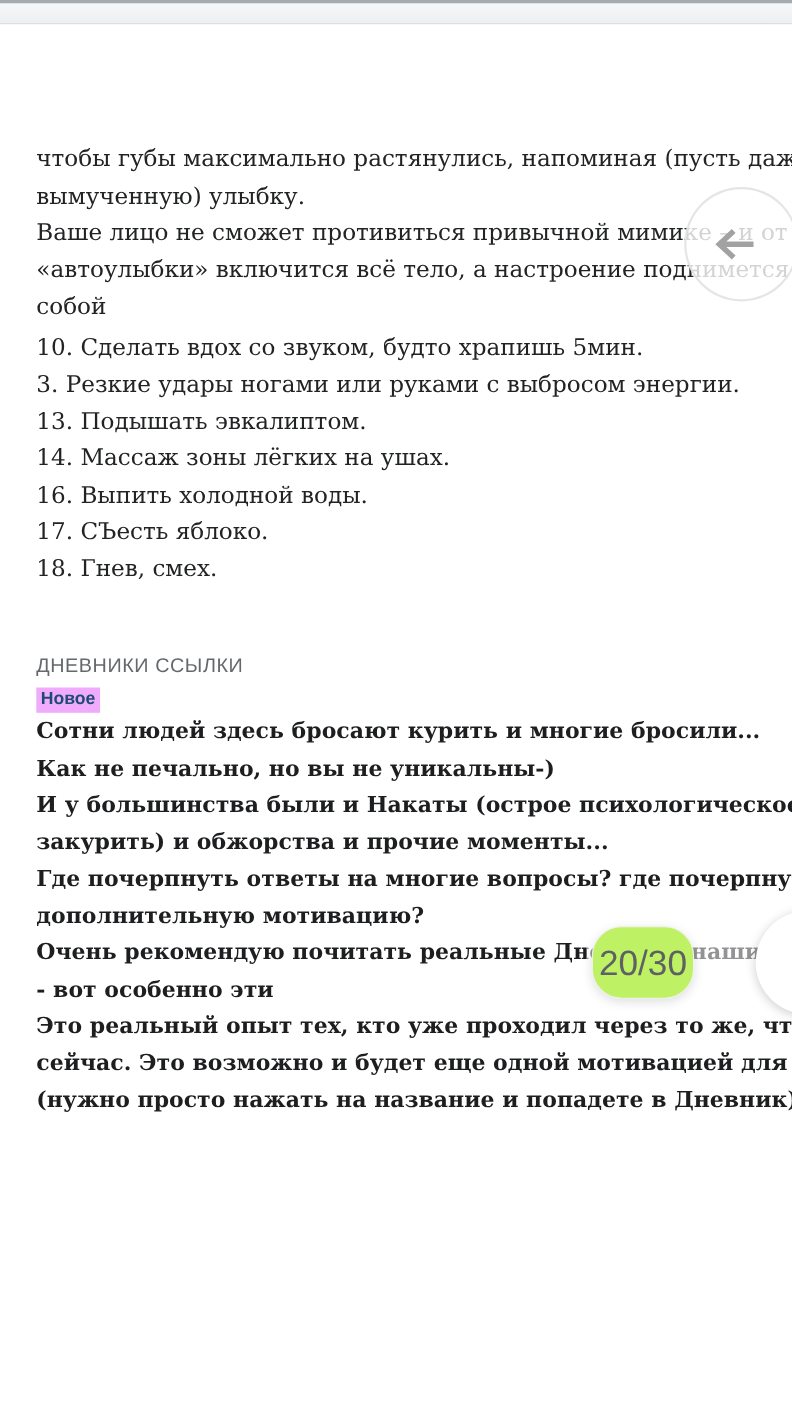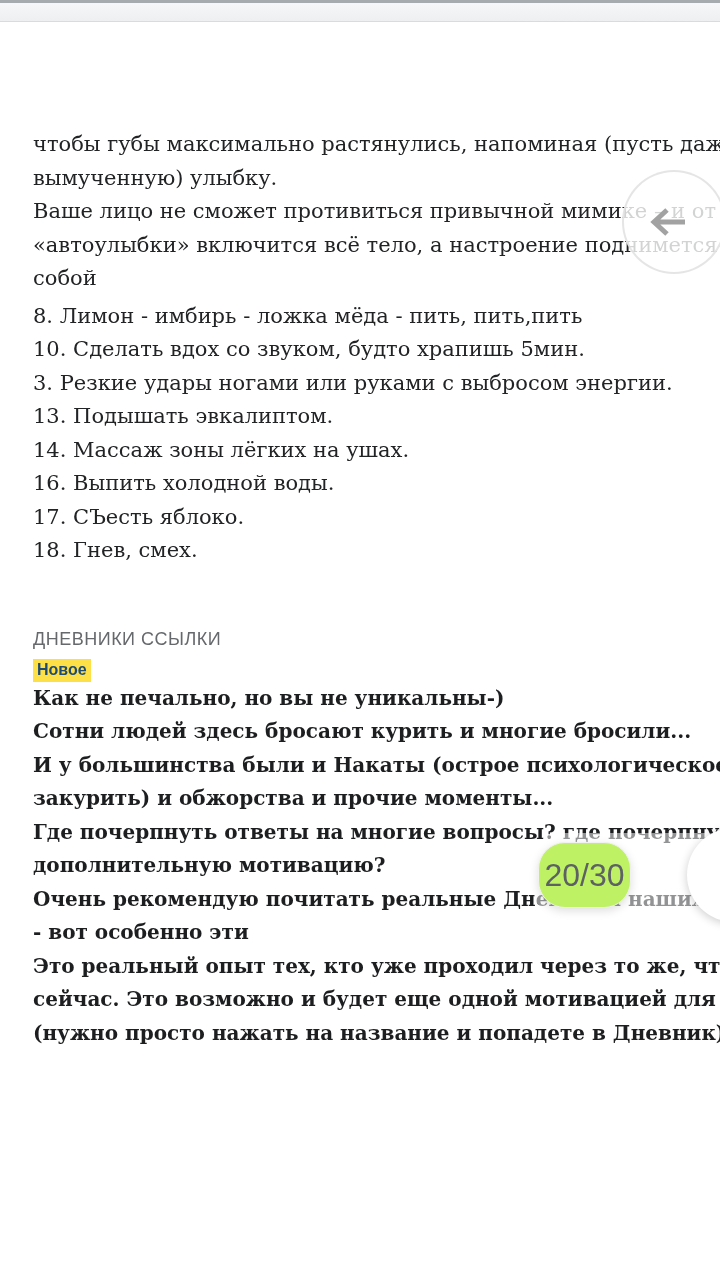--- a/index.html
+++ b/index.html
@@ -55,21 +55,21 @@
     letter-spacing: 0.5px;
   }
   .new-chip {
     display: inline-block;
     margin-top: 5px;
     font-family: "Liberation Sans", "DejaVu Sans", sans-serif;
     font-size: 16px;
     font-weight: 700;
     line-height: 20px;
     color: #1d4b76;
-    background: #fde047;
+    background: #f0abfc;
     padding: 1px 4px 2px 4px;
   }
   .bold-block { margin-top: 0px; }
   .para.bold {
     font-size: 20px;
     font-weight: 700;
     color: #1d1e20;
   }
   
   .back-fab {
@@ -124,37 +124,36 @@
 
 <div class="content">
 
   <p class="para">чтобы губы максимально растянулись, напоминая (пусть даже
 вымученную) улыбку.</p>
   <p class="para">Ваше лицо не сможет противиться привычной мимике – и от
 «автоулыбки» включится всё тело, а настроение поднимется само
 собой</p>
 
   <div class="list">
-    <div class="list-item">8. Лимон - имбирь - ложка мёда - пить, пить,пить</div>
     <div class="list-item">10. Сделать вдох со звуком, будто храпишь 5мин.</div>
     <div class="list-item">3. Резкие удары ногами или руками с выбросом энергии.</div>
     <div class="list-item">13. Подышать эвкалиптом.</div>
     <div class="list-item">14. Массаж зоны лёгких на ушах.</div>
     <div class="list-item">16. Выпить холодной воды.</div>
     <div class="list-item">17. СЪесть яблоко.</div>
     <div class="list-item">18. Гнев, смех.</div>
   </div>
 
   <h2 class="section-heading">ДНЕВНИКИ ССЫЛКИ</h2>
 
   <span class="new-chip">Новое</span>
 
   <div class="bold-block">
+    <p class="para bold">Сотни людей здесь бросают курить и многие бросили...</p>
     <p class="para bold">Как не печально, но вы не уникальны-)</p>
-    <p class="para bold">Сотни людей здесь бросают курить и многие бросили...</p>
     <p class="para bold">И у большинства были и Накаты (острое психологическое желание
 закурить) и обжорства и прочие моменты...</p>
     <p class="para bold">Где почерпнуть ответы на многие вопросы? где почерпнуть
 дополнительную мотивацию?</p>
     <p class="para bold">Очень рекомендую почитать реальные Дневники наших форумчан
 - вот особенно эти</p>
     <p class="para bold">Это реальный опыт тех, кто уже проходил через то же, что и вы
 сейчас. Это возможно и будет еще одной мотивацией для вас:
 (нужно просто нажать на название и попадете в Дневник)</p>
   </div>

